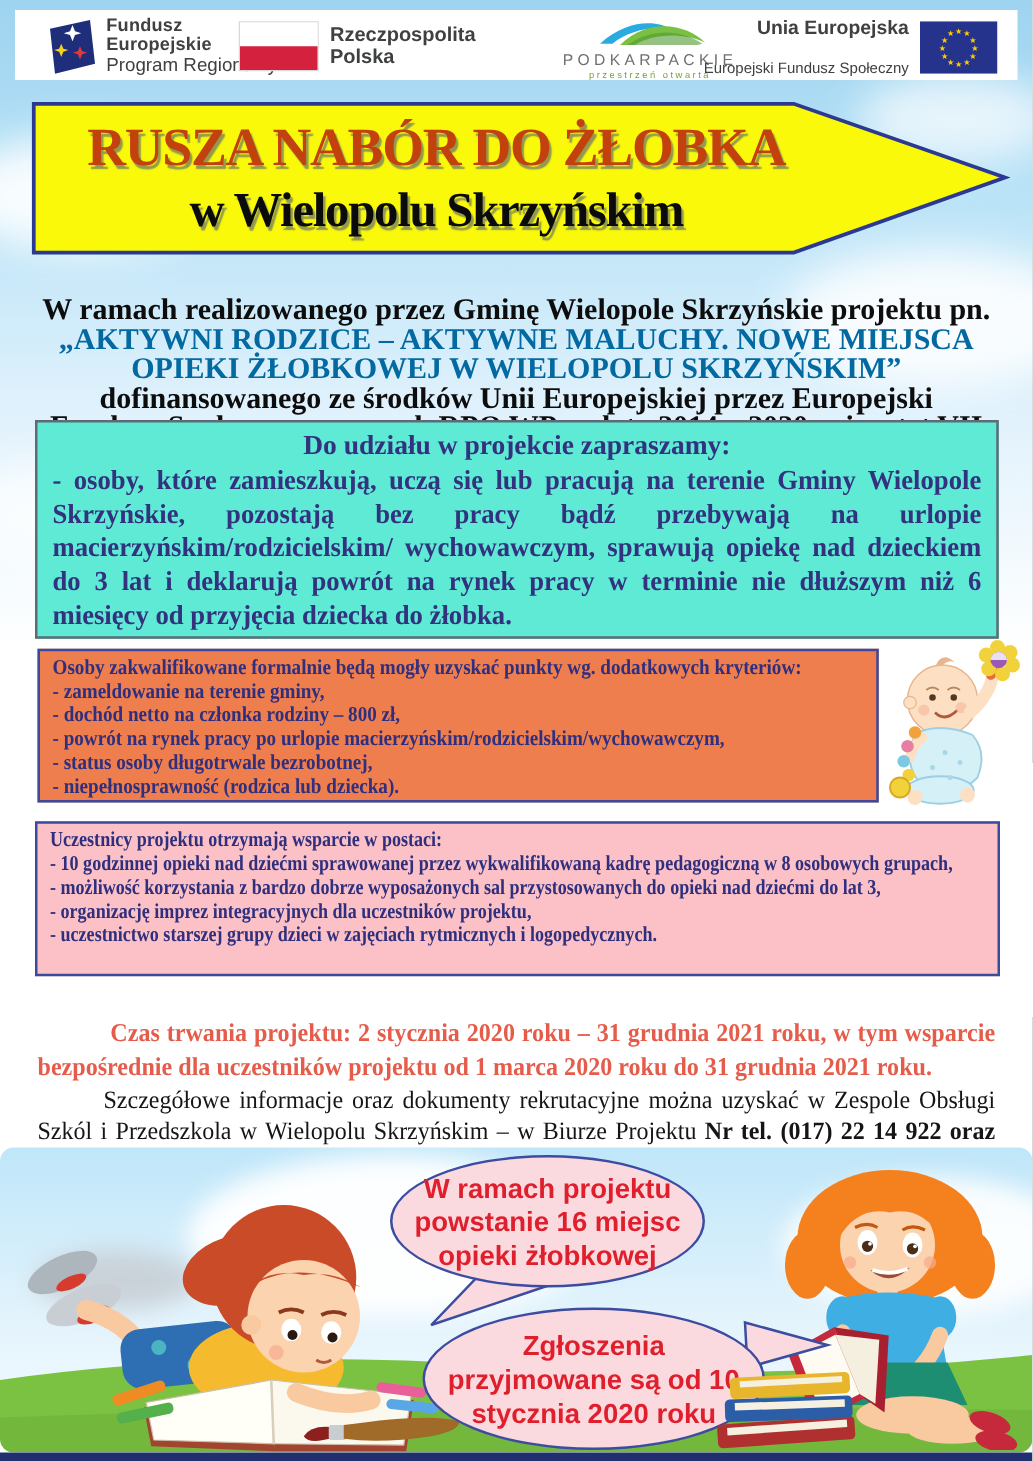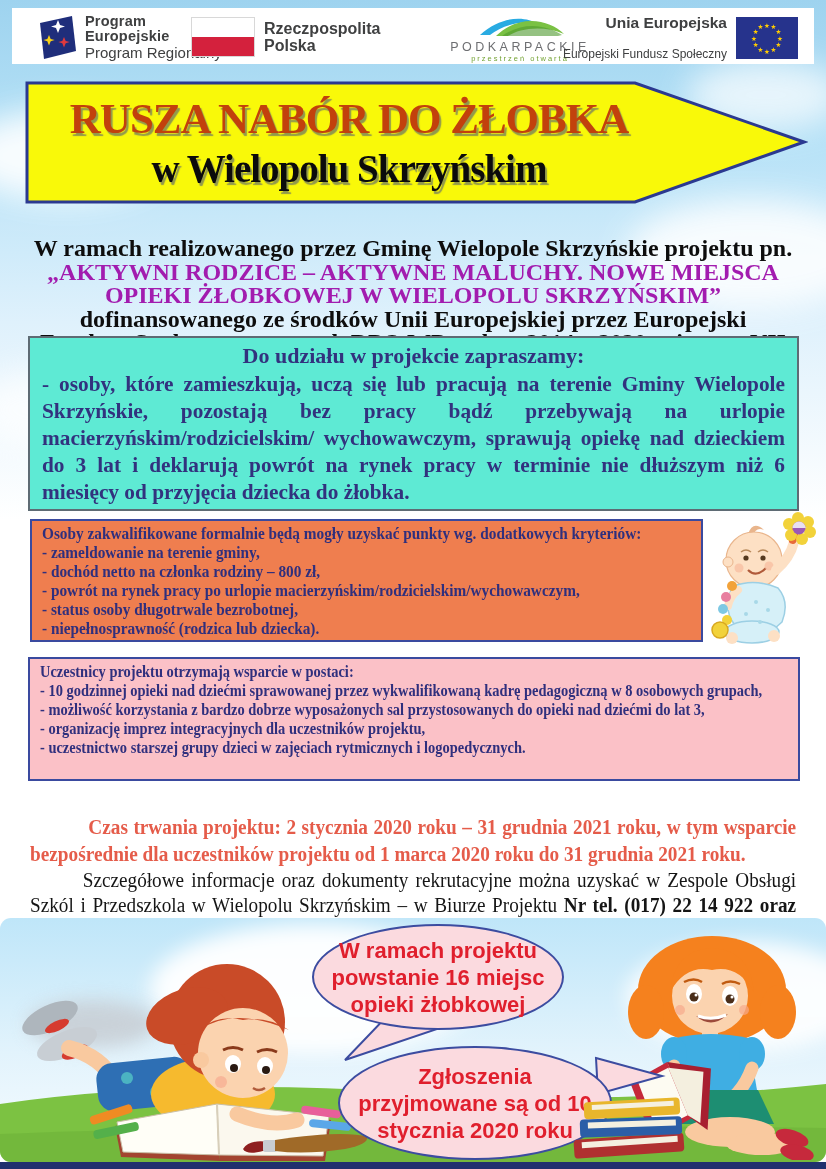--- a/index.html
+++ b/index.html
@@ -43,21 +43,21 @@
     display:flex; flex-direction:column; justify-content:center; align-items:center; }
   .banner-l1 { font-size:43px; font-weight:bold; color:#c2410c; line-height:52px; letter-spacing:-1px;
     text-shadow:2px 3px 1px rgba(43,57,144,.5); white-space:nowrap; }
   .banner-l2 { font-size:39px; font-weight:bold; color:#0b0b0b; line-height:48px; letter-spacing:-1px;
     text-shadow:2px 3px 1px rgba(43,57,144,.5); white-space:nowrap; }
 
   
   .intro { position:absolute; left:33px; top:213px; width:760px; text-align:center;
     font-size:24px; font-weight:bold; line-height:23.5px; color:#0d0d0d; }
   .intro .lead { display:block; }
-  .intro .pname { color:#a21caf; }
+  .intro .pname { color:#0369a1; }
 
   
   .squeeze { transform-origin:0 0; }
   .invite-box { position:absolute; left:28px; top:336px; width:771px; height:175px;
     background:#5eead4; border:2px solid #5e6b74; box-sizing:border-box; padding:3px 12px; color:#32327e; }
   .invite-title { text-align:center; font-size:22px; font-weight:bold; line-height:29px; }
   .invite-body { font-size:22px; font-weight:bold; line-height:27px; text-align:justify;
     width:766px; transform:scaleX(0.97); }
 
   .criteria-box { position:absolute; left:30px; top:519px; width:673px; height:123px;
@@ -117,21 +117,21 @@
   <div class="logo-strip">
 
     <div class="logo logo-fe">
       <svg width="40" height="46" viewBox="0 0 40 46">
         <path d="M4,9 L36,2 L40,37 L8,45 Z" fill="#1f2e7b"></path>
         <polygon points="22,6 24,11 29,12.5 24,14 22,19 20,14 15,12.5 20,11" fill="#ffffff"></polygon>
         <polygon points="13,21 14.7,25 18.7,26 14.7,27.3 13,31.5 11.3,27.3 7.3,26 11.3,25" fill="#f7d117"></polygon>
         <polygon points="28,23 29.7,27 33.7,28 29.7,29.3 28,33.5 26.3,29.3 22.3,28 26.3,27" fill="#e03a3e"></polygon>
       </svg>
       <div class="fe-text">
-        <b>Program</b>
+        <b>Fundusz</b>
         <b>Europejskie</b>
         <span>Program Regionalny</span>
       </div>
     </div>
 
     <div class="logo logo-pl">
       <div class="pl-flag">
         <div class="w"></div>
           <div class="r"></div>
       </div>

